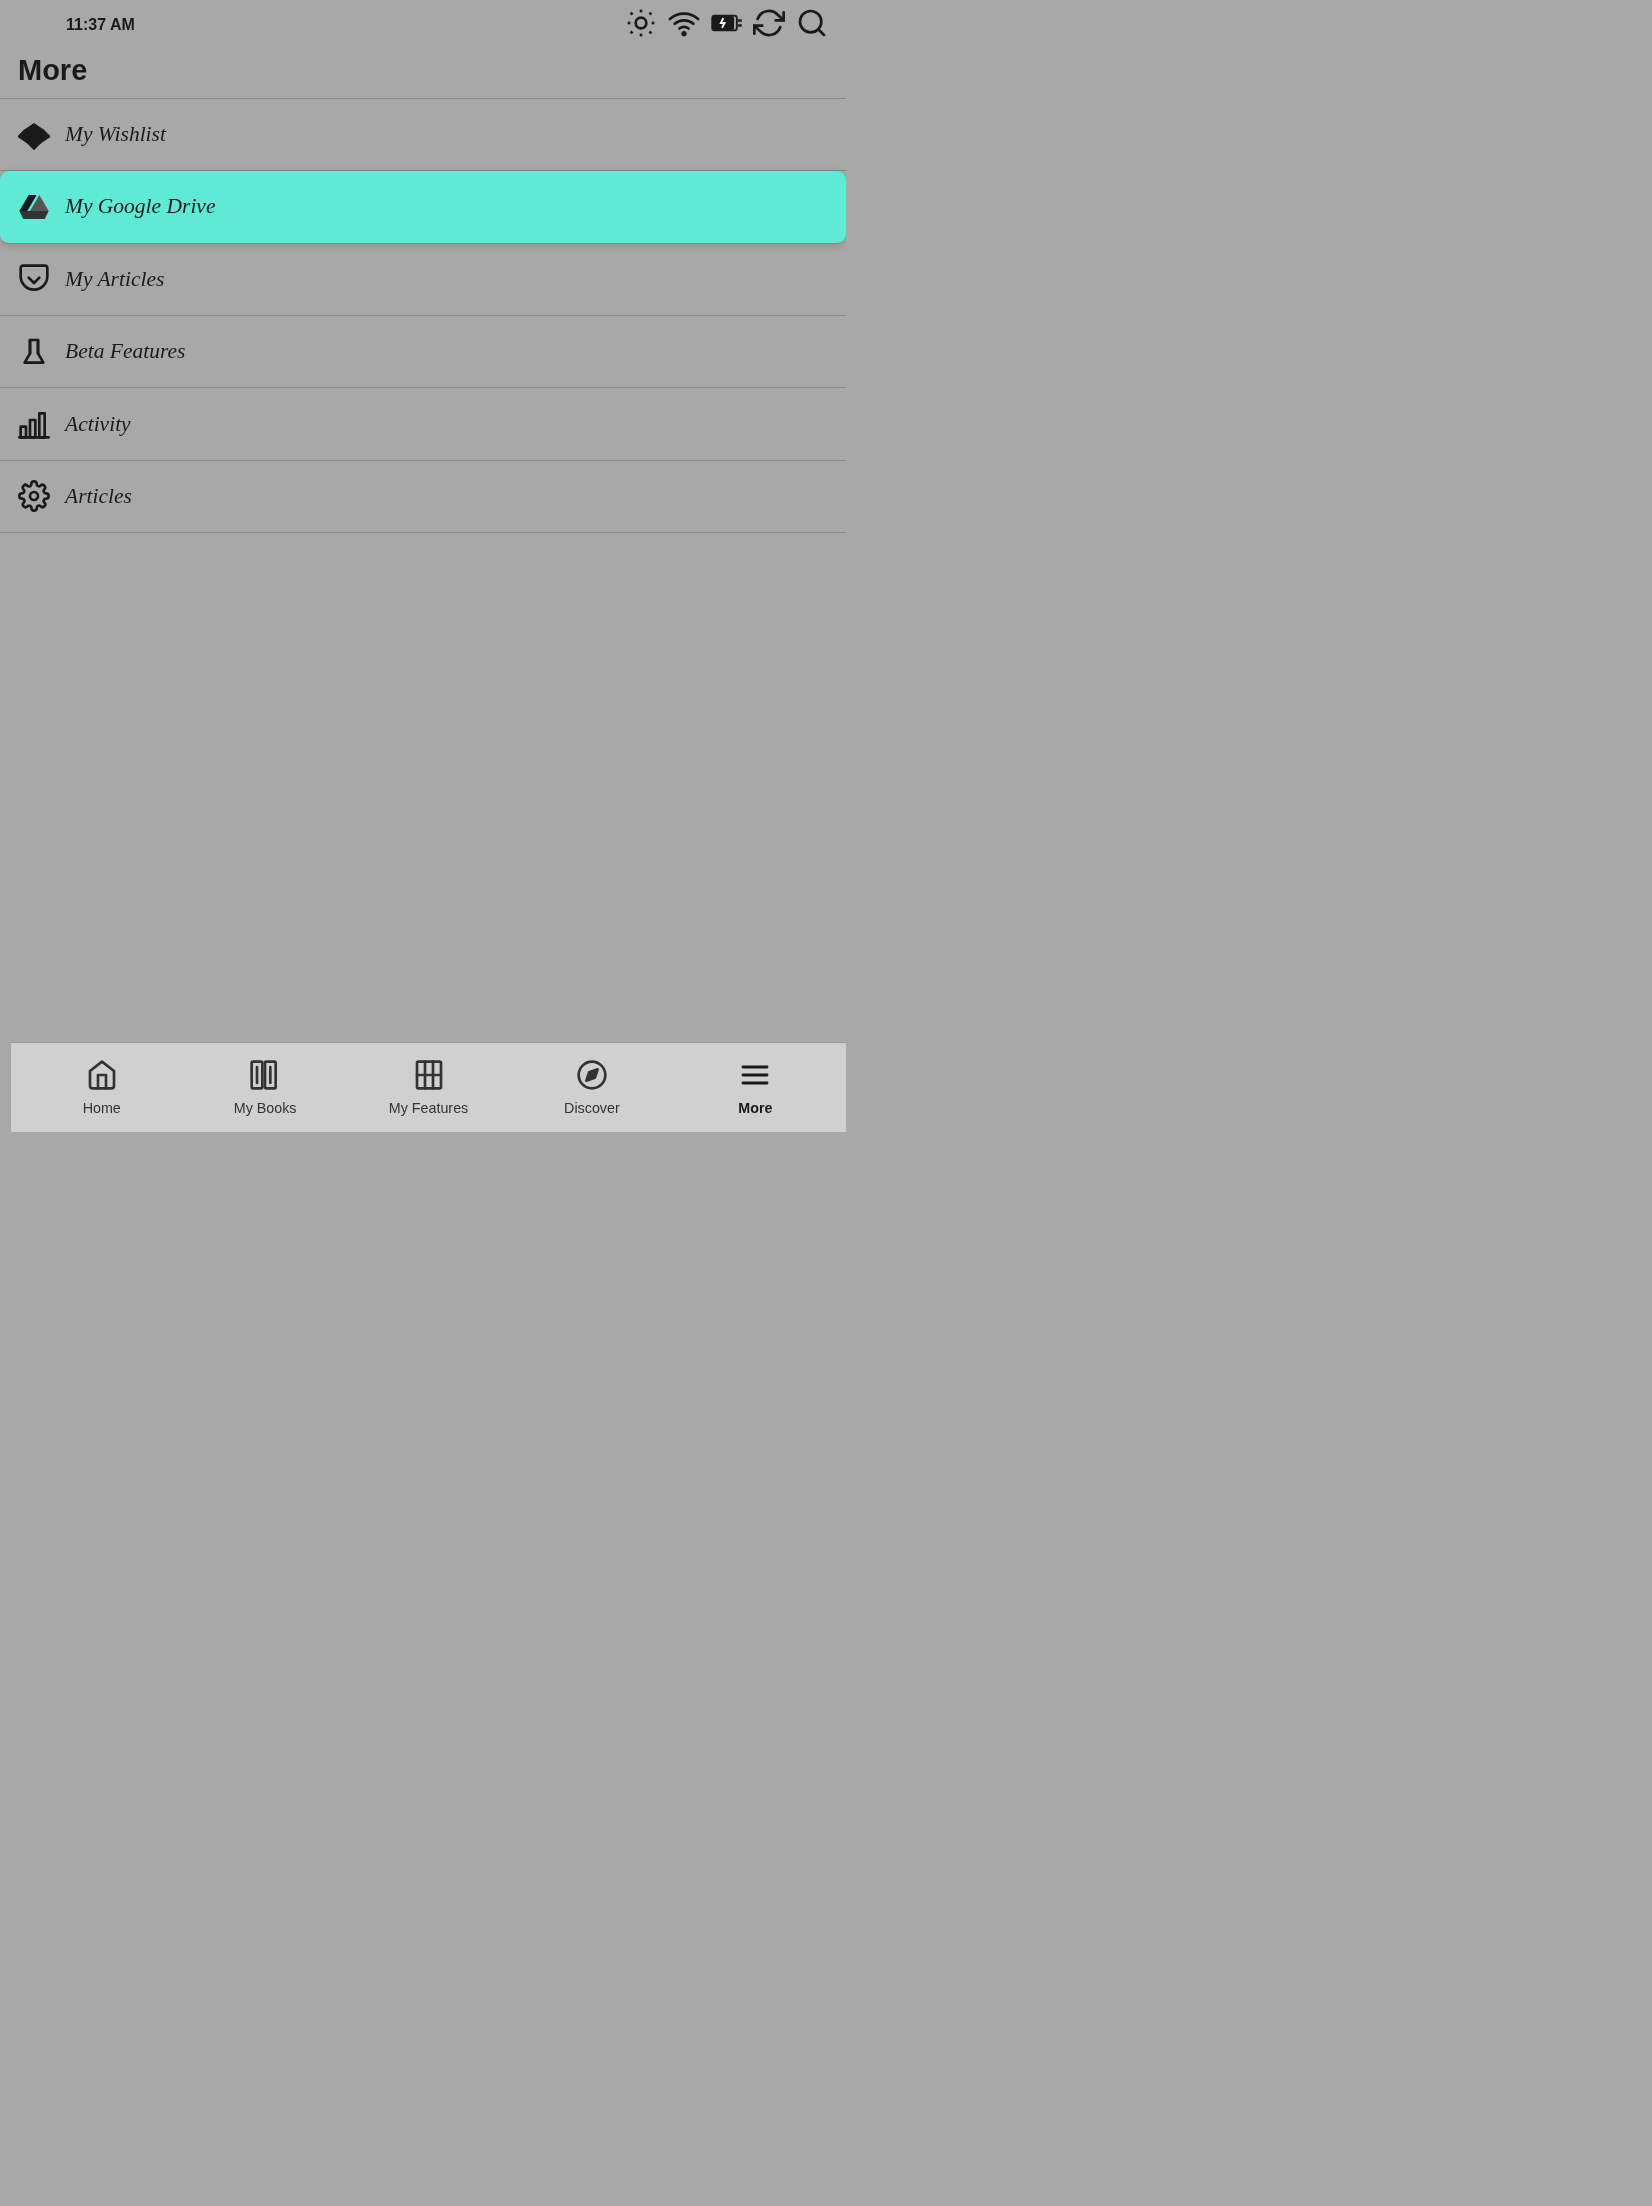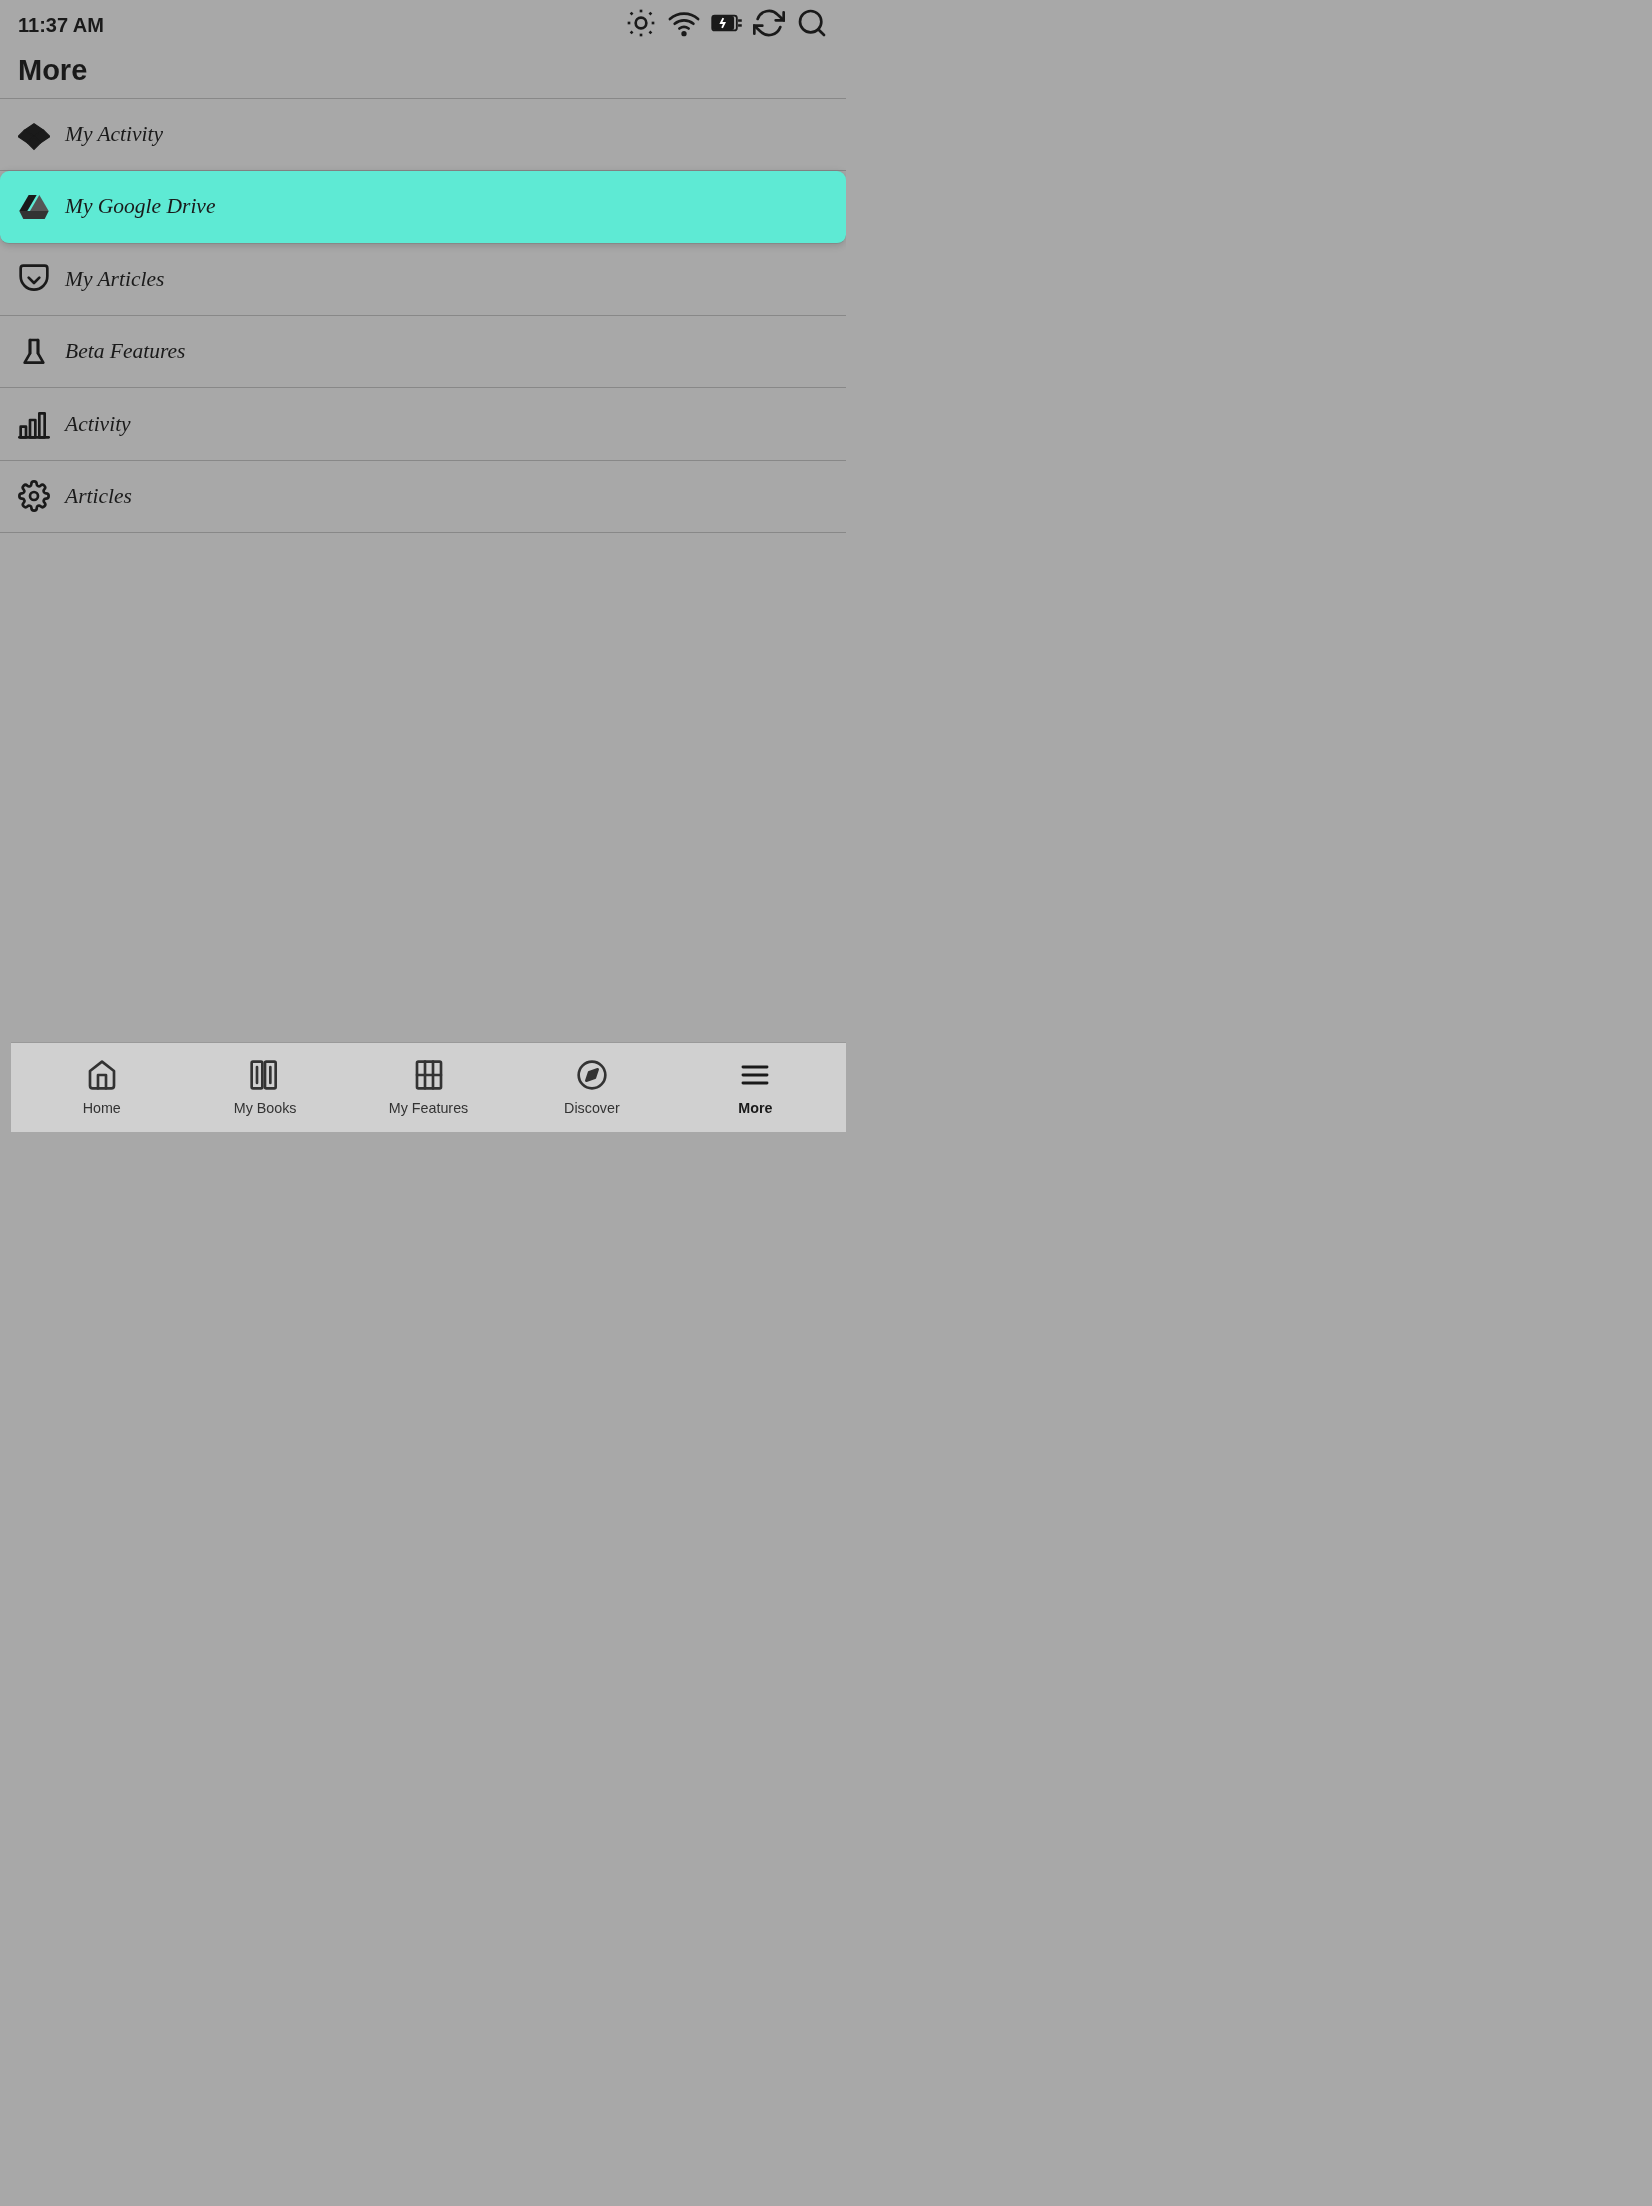--- a/index.html
+++ b/index.html
@@ -20,24 +20,25 @@
     
     .status-bar {
       display: flex;
       align-items: center;
       justify-content: space-between;
       padding: 10.7px 18px 7.2px 18px;
       height: 47px;
     }
 
     .status-time {
-      font-size: 20px;
+      font-size: 16px;
       font-weight: 600;
       color: #1a1a1a;
       font-family: Arial, sans-serif;
+      margin-left: 48px;
     }
 
     .status-icons {
       display: flex;
       align-items: center;
       gap: 10.7px;
     }
 
     .status-icon {
       font-size: 18px;
@@ -213,21 +214,21 @@
   <li class="menu-item">
     <span class="menu-item-icon">
       <svg viewBox="0 0 40 36" width="32" height="29" fill="none" stroke="#1a1a1a" stroke-width="1.5">
         <polygon points="20,4 8,12 20,20 32,12" fill="#1a1a1a"></polygon>
         <polygon points="8,12 0,20 12,28 20,20" fill="#1a1a1a"></polygon>
         <polygon points="20,20 28,28 40,20 32,12" fill="#1a1a1a"></polygon>
         <polygon points="12,28 20,36 28,28 20,20" fill="#1a1a1a"></polygon>
 
       </svg>
     </span>
-    <span class="menu-item-label">My Activity</span>
+    <span class="menu-item-label">My Wishlist</span>
   </li>
 
   <li class="menu-item active-box" style="background:#5eead4; border-radius:9px; margin:0; border-bottom:1.3px solid #888;">
     <span class="menu-item-icon">
       <svg viewBox="0 0 24 22" width="32" height="30" fill="none">
 
         <path d="M8 2L1 14h6l7-12z" fill="#1a1a1a"></path>
         <path d="M16 2L9 14h14L16 2z" fill="#555"></path>
         <path d="M1 14l3 6h16l3-6H1z" fill="#333"></path>
       </svg>

